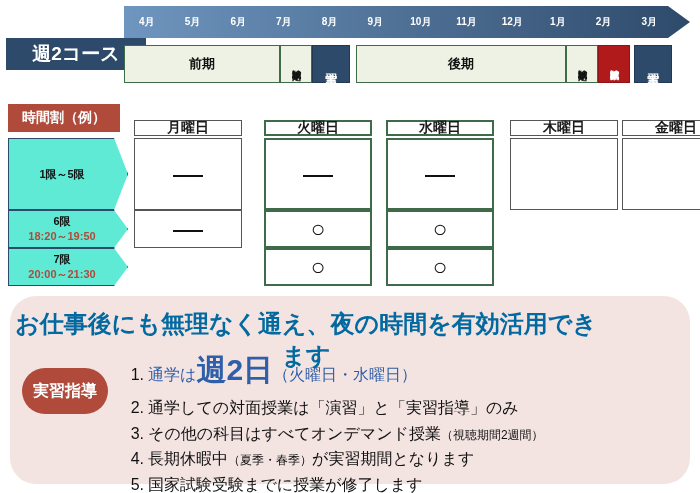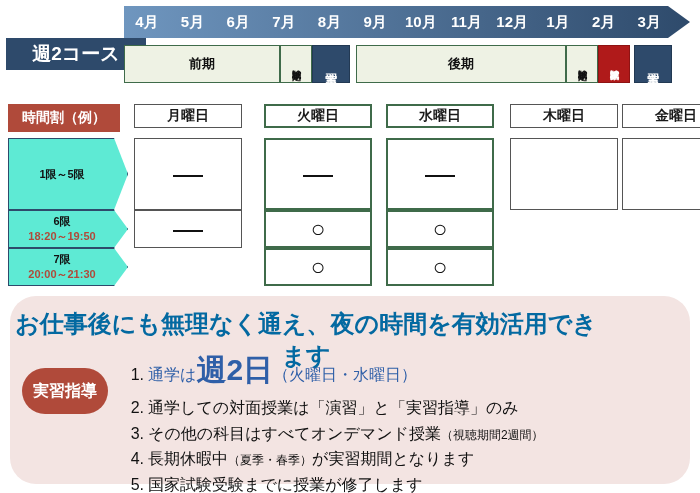--- a/index.html
+++ b/index.html
@@ -48,21 +48,21 @@
     height: 32px;
     background: linear-gradient(to right, #6f96bf 0%, #2e4a6b 100%);
     clip-path: polygon(0 0, calc(100% - 22px) 0, 100% 50%, calc(100% - 22px) 100%, 0 100%);
     display: flex;
     align-items: center;
   }
   .month-cell {
     flex: 1 1 0;
     text-align: center;
     color: #ffffff;
-    font-size: 15px;
+    font-size: 10px;
     font-weight: bold;
   }
   .month-cell:last-child { padding-right: 18px; }
 
   
   .term-band {
     position: absolute;
     left: 124px;
     top: 45px;
     width: 560px;
@@ -129,23 +129,23 @@
     background: #b04a3a;
     color: #ffffff;
     font-size: 14px;
     font-weight: bold;
     display: flex;
     align-items: center;
     justify-content: center;
   }
   .day-head {
     position: absolute;
-    top: 0;
+    top: 16px;
     width: 108px;
-    height: 24px;
+    height: 16px;
     border: 1px solid #555555;
     box-sizing: border-box;
     background: #ffffff;
     font-size: 14px;
     font-weight: bold;
     display: flex;
     align-items: center;
     justify-content: center;
   }
   .day-head.hl { border: 2px solid #3f6b4a; }

